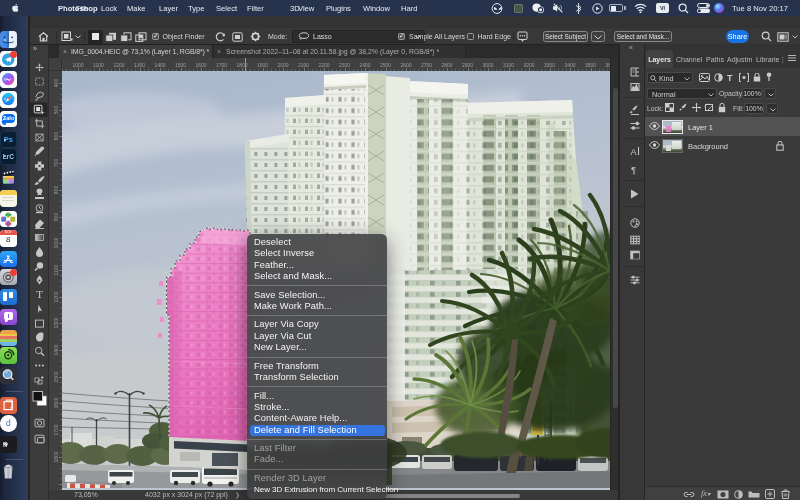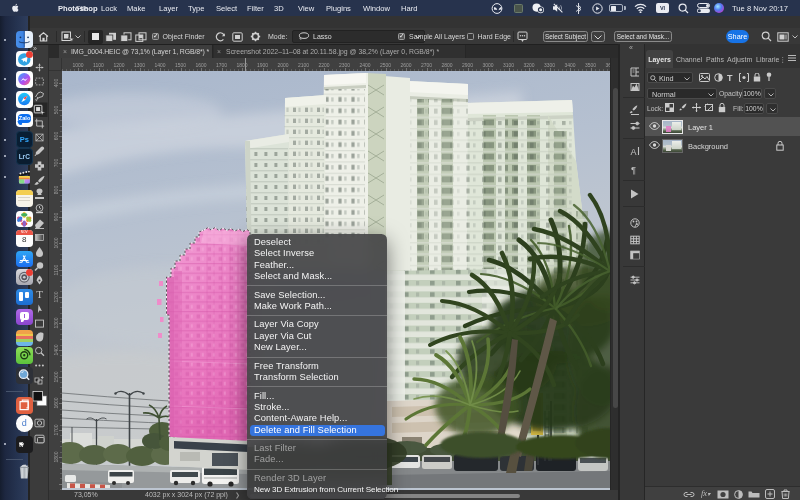--- a/index.html
+++ b/index.html
@@ -8,21 +8,21 @@
 #screen { position:absolute; top:0; left:0; width:800px; height:500px; }
 .abs { position:absolute; }
 
 
 #menubar { position:absolute; top:0; left:0; width:800px; height:16px; background:#27334d; color:#e9ebf1; font-size:7.6px; z-index:30; }
 #menubar .mi { position:absolute; top:0; height:16px; line-height:17px; white-space:nowrap; }
 #menubar .b { font-weight:bold; }
 
 
 #dock { position:absolute; top:16px; left:0; width:28px; height:484px; z-index:25; background:linear-gradient(90deg,#151d2e 0%,#1d2740 18%,#253350 60%,#2e3d5c 100%); }
-.dicon { position:absolute; left:16px; width:16.5px; height:16.5px; border-radius:3.8px; overflow:hidden; }
+.dicon { position:absolute; left:0; width:16.5px; height:16.5px; border-radius:3.8px; overflow:hidden; }
 .ddot { position:absolute; left:3.5px; width:2px; height:2px; border-radius:50%; background:#c7cedb; }
 
 
 #pswin { position:absolute; left:28px; top:16px; width:772px; height:484px; background:#333; z-index:10; }
 #titlebar { position:absolute; left:0; top:0; width:772px; height:12px; background:#3d3d3d; border-bottom:1px solid #2a2a2a; }
 .tl { position:absolute; top:3.2px; width:5.6px; height:5.6px; border-radius:50%; }
 #pstitle { position:absolute; top:0; width:100%; text-align:center; font-size:8.5px; color:#a9a9a9; line-height:13px; }
 
 #optionsbar { position:absolute; left:0; top:12px; width:772px; height:17px; background:#383838; border-bottom:1px solid #202020; color:#d6d6d6; font-size:7px; }
 #optionsbar .lbl { position:absolute; line-height:17px; white-space:nowrap; }
@@ -1131,21 +1131,21 @@
         <path d="M8.2 6.2c0-1.3 1-1.9 1.05-1.95-.6-.85-1.5-.97-1.82-.99-.77-.08-1.5.45-1.9.45-.38 0-.98-.44-1.63-.43-.83.01-1.6.48-2.03 1.23-.87 1.5-.23 3.73.62 4.95.42.6.91 1.27 1.55 1.24.62-.02.86-.4 1.6-.4s.97.4 1.63.39c.67-.01 1.1-.61 1.5-1.21.47-.7.66-1.36.67-1.39-.01-.01-1.28-.5-1.27-1.89zM6.9 2.4c.34-.42.58-1 .51-1.58-.5.02-1.1.33-1.46.75-.32.36-.6.96-.52 1.52.56.04 1.12-.28 1.47-.69z" fill="#e9ebf1"></path>
       </svg>
     <div class="mi b" style="left:26px;margin-left:32px;">Photoshop</div>
     <div class="mi" style="left:76px;">File</div>
     <div class="mi" style="left:101px;">Lock</div>
     <div class="mi" style="left:127px;">Make</div>
     <div class="mi" style="left:159px;">Layer</div>
     <div class="mi" style="left:188px;">Type</div>
     <div class="mi" style="left:216px;">Select</div>
     <div class="mi" style="left:247px;">Filter</div>
-    <div class="mi" style="left:274px;">3D</div>
+    <div class="mi" style="left:290px;">3D</div>
     <div class="mi" style="left:298px;">View</div>
     <div class="mi" style="left:326px;">Plugins</div>
     <div class="mi" style="left:363px;">Window</div>
     <div class="mi" style="left:401px;">Hard</div>
     <svg class="abs" style="left:490px;top:2.5px;" width="14" height="11" viewBox="0 0 14 11">
         <circle cx="7" cy="5.5" r="4.9" fill="none" stroke="#e9ebf1" stroke-width="1"></circle>
         <path d="M4.2 6.8c1.1-.3 2.2-.2 3 .3-.2-1.5-1.3-2.7-2.8-3-.5.8-.6 1.8-.2 2.7zm4.4.4c.8-.5 1.9-.7 2.9-.5.3-1 .2-2-.3-2.8-1.4.5-2.4 1.8-2.6 3.3z" fill="#e9ebf1"></path>
       </svg>
     <div class="abs" style="left:514px;top:3.5px;width:8.5px;height:9px;background:#49544a;border:1px solid #6a7a6a;border-radius:1.5px;"></div>
     <svg class="abs" style="left:531px;top:2.5px;" width="15" height="11" viewBox="0 0 15 11">

